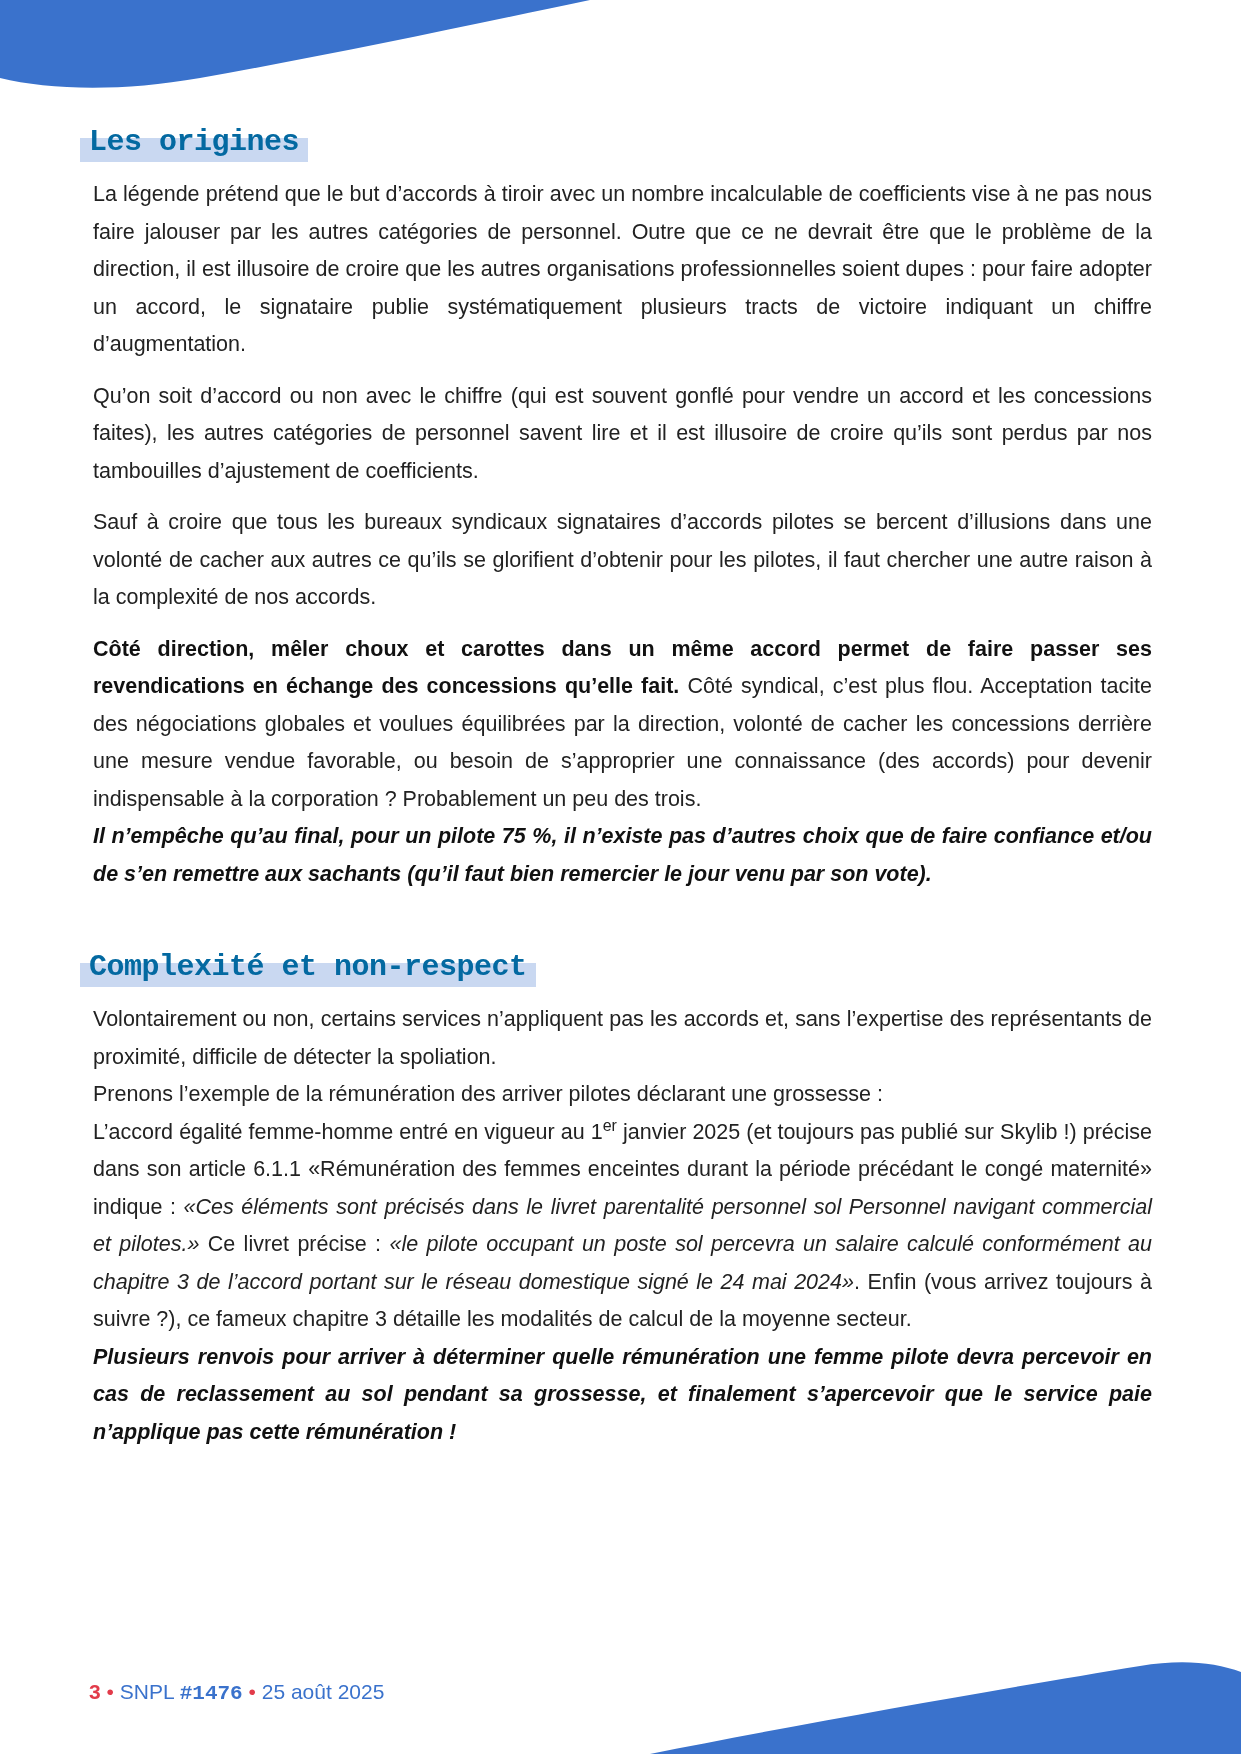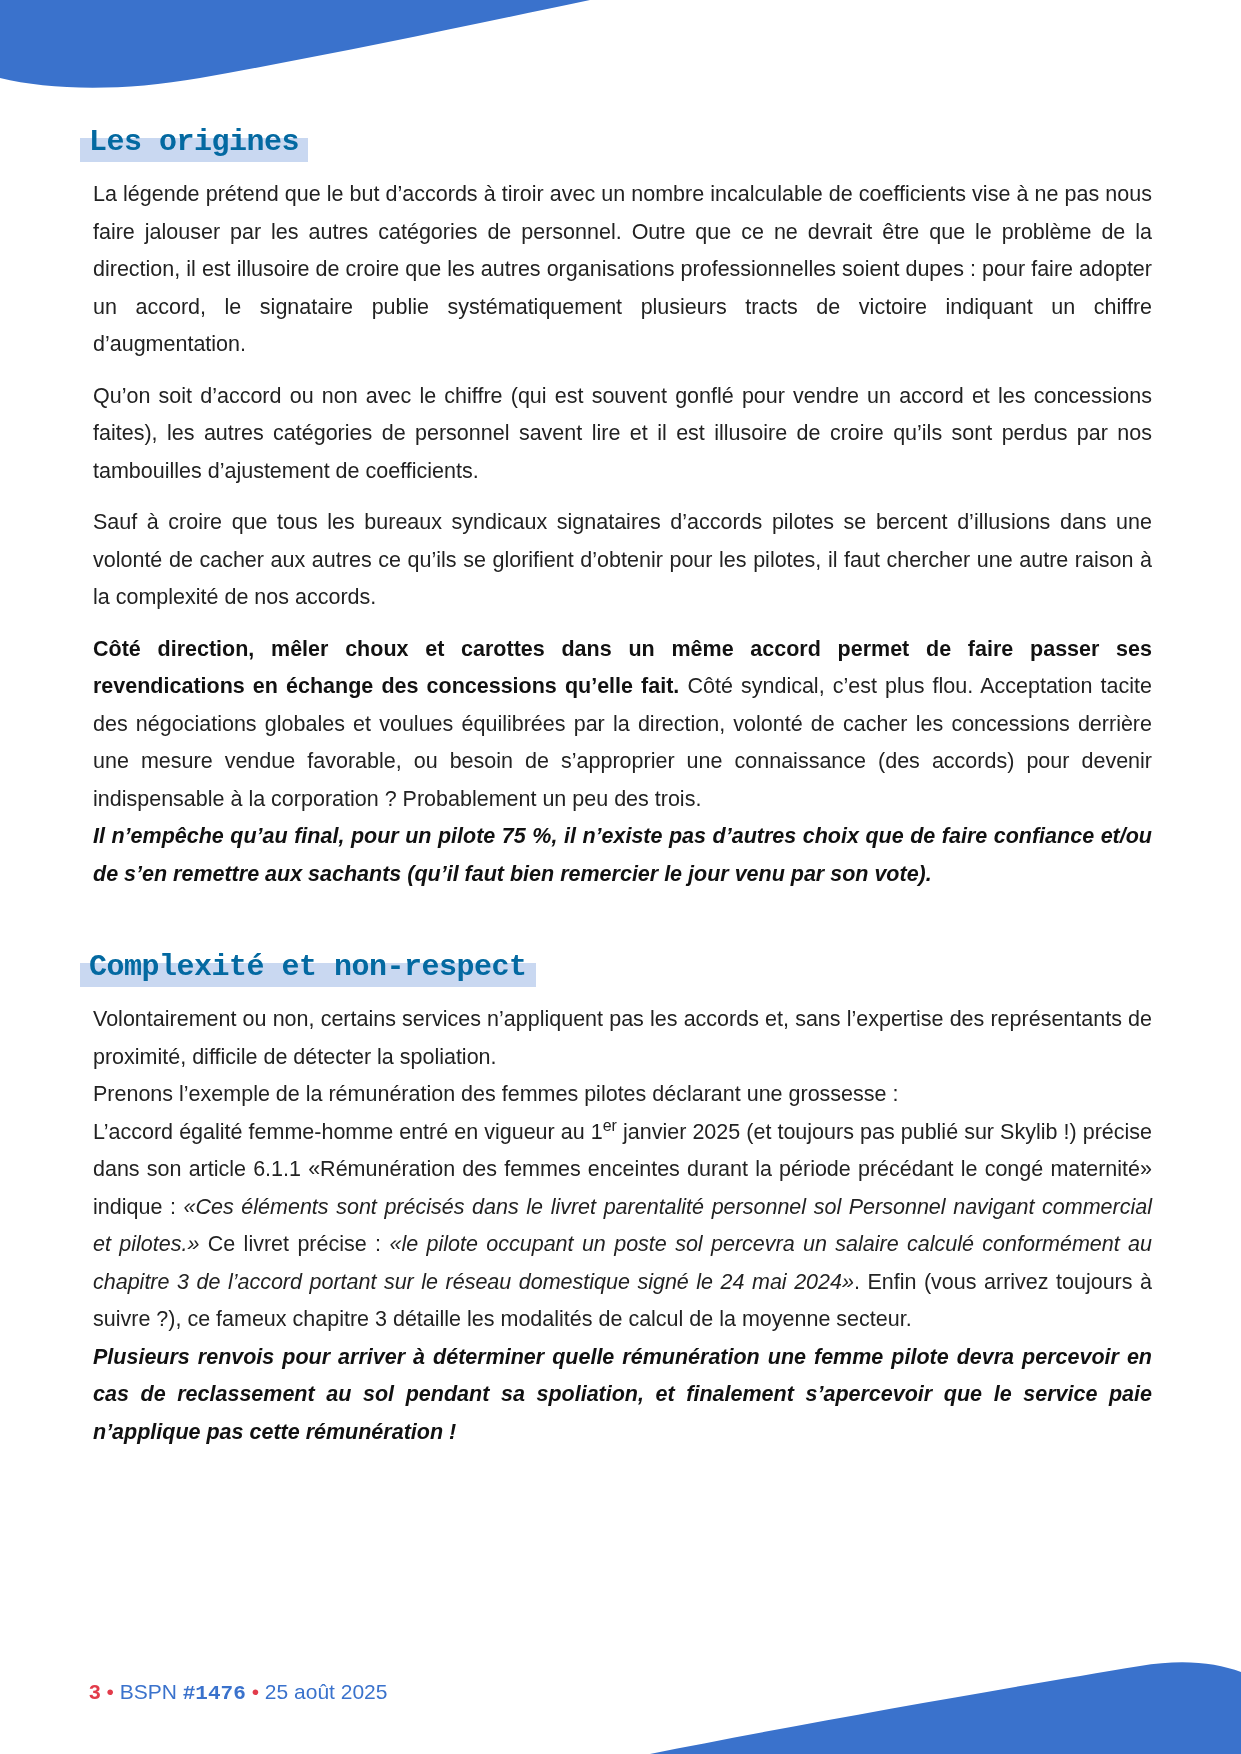--- a/index.html
+++ b/index.html
@@ -68,30 +68,30 @@
     <p class="tight"><span class="b">Côté direction, mêler choux et carottes dans un même accord permet de faire passer ses revendications en échange des concessions qu’elle fait.</span><span> Côté syndical, c’est plus flou. Acceptation tacite des négociations globales et voulues équilibrées par la direction, volonté de cacher les concessions derrière une mesure vendue favorable, ou besoin de s’approprier une connaissance (des accords) pour devenir indispensable à la corporation ? Probablement un peu des trois.</span></p>
     <p class="bi">Il n’empêche qu’au final, pour un pilote 75 %, il n’existe pas d’autres choix que de faire confiance et/ou de s’en remettre aux sachants (qu’il faut bien remercier le jour venu par son vote).</p>
   </section>
 
   <section class="section2">
     <div class="heading-wrap">
       <span class="heading-bg"></span>
       <h2>Complexité et non-respect</h2>
     </div>
     <p class="tight">Volontairement ou non, certains services n’appliquent pas les accords et, sans l’expertise des représentants de proximité, difficile de détecter la spoliation.</p>
-    <p class="tight">Prenons l’exemple de la rémunération des femmes pilotes déclarant une grossesse :</p>
+    <p class="tight">Prenons l’exemple de la rémunération des arriver pilotes déclarant une grossesse :</p>
     <p class="tight"><span>L’accord égalité femme-homme entré en vigueur au 1</span><sup>er</sup><span> janvier 2025 (et toujours pas publié sur Skylib !) précise dans son article 6.1.1 «Rémunération des femmes enceintes durant la période précédant le congé maternité» indique : </span><span class="i">«Ces éléments sont précisés dans le livret parentalité personnel sol Personnel navigant commercial et pilotes.»</span><span> Ce livret précise : </span><span class="i">«le pilote occupant un poste sol percevra un salaire calculé conformément au chapitre 3 de l’accord portant sur le réseau domestique signé le 24 mai 2024»</span><span>. Enfin (vous arrivez toujours à suivre ?), ce fameux chapitre 3 détaille les modalités de calcul de la moyenne secteur.</span></p>
-    <p class="bi">Plusieurs renvois pour arriver à déterminer quelle rémunération une femme pilote devra percevoir en cas de reclassement au sol pendant sa spoliation, et finalement s’apercevoir que le service paie n’applique pas cette rémunération !</p>
+    <p class="bi">Plusieurs renvois pour arriver à déterminer quelle rémunération une femme pilote devra percevoir en cas de reclassement au sol pendant sa grossesse, et finalement s’apercevoir que le service paie n’applique pas cette rémunération !</p>
   </section>
 </div>
 
 <div class="footer">
   <span class="page">3</span>
   <span class="dot">•</span>
-  <span>BSPN</span>
+  <span>SNPL</span>
   <span class="issue">#1476</span>
   <span class="dot">•</span>
   <span>25 août 2025</span>
 </div>
 
 <svg class="wave wave-bottom" viewBox="0 0 1241 100" preserveAspectRatio="none">
   <path d="M650,100 C800,70 1000,35 1140,12 C1180,5 1215,8 1241,18 L1241,100 Z" fill="#3a72cc"></path>
 </svg>
 
 </body></html>

